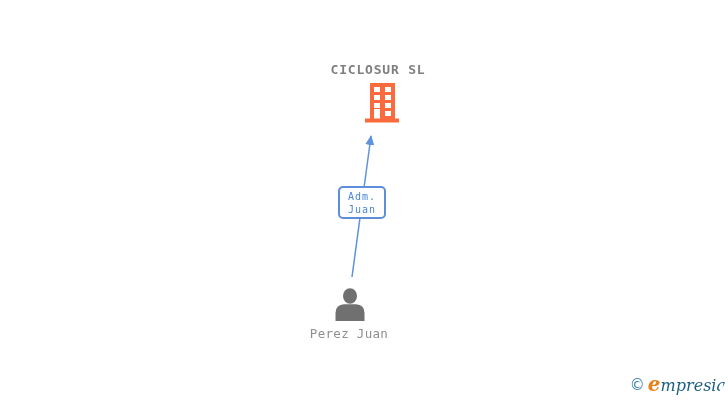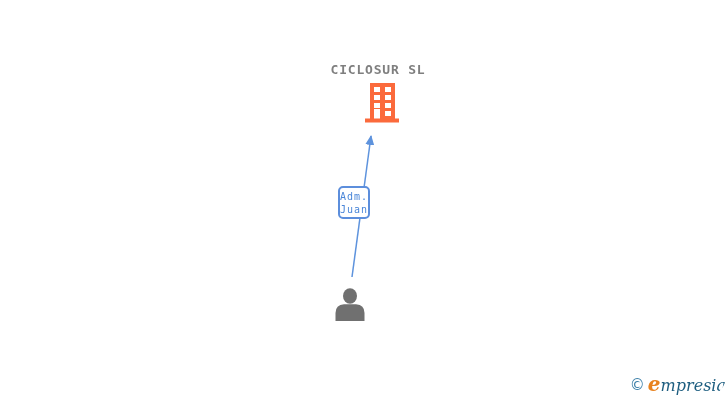--- a/index.html
+++ b/index.html
@@ -13,21 +13,21 @@
   
   .company-title {
     position:absolute; left:378px; top:62px; transform:translateX(-50%);
     font-family:"DejaVu Sans Mono", monospace; font-weight:bold;
     font-size:13px; letter-spacing:0.8px; color:#7f7f7f; white-space:nowrap;
   }
   .building { position:absolute; left:364px; top:81px; }
 
   
   .rel-box {
-    position:absolute; left:338px; top:186px; width:32px; height:33px;
+    position:absolute; left:338px; top:186px; width:48px; height:33px;
     box-sizing:border-box; background:#ffffff;
     border:2px solid #5c8edc; border-radius:5px;
     display:flex; flex-direction:column; justify-content:center; align-items:center;
     font-family:"DejaVu Sans Mono", monospace; font-size:10px; letter-spacing:1px;
     color:#4a86d8; line-height:13px;
   }
 
   
   .person-svg { position:absolute; left:334px; top:288px; }
   .person-name {
@@ -88,19 +88,20 @@
     <span>Adm.</span>
     <span>Juan</span>
   </div>
 
   <svg class="person-svg" width="32" height="34" viewBox="0 0 32 34">
     <ellipse cx="16" cy="8" rx="7" ry="7.8" fill="#707070"></ellipse>
     <path d="M1.5,33 L1.5,25 Q1.5,16.6 10,16.2 L22,16.2 Q30.5,16.6 30.5,25 L30.5,33 Z" fill="#707070"></path>
   </svg>
 
   <div class="person-name">
+    <div>Perez Juan</div>
   </div>
 
   <div class="brand">
     <span class="copy">©</span><span class="e-init">e</span><span class="e-rest">mpresia</span>
   </div>
 
 </div>
 
 </body></html>

